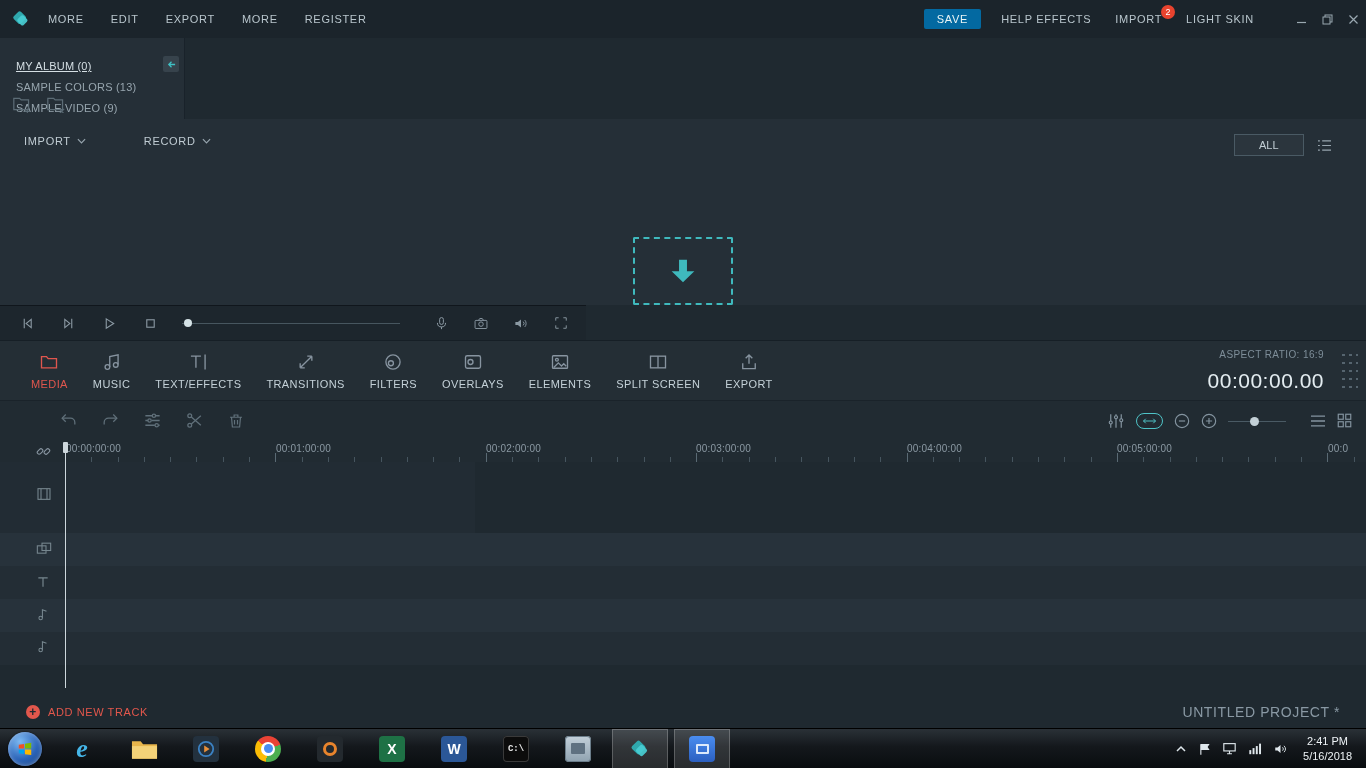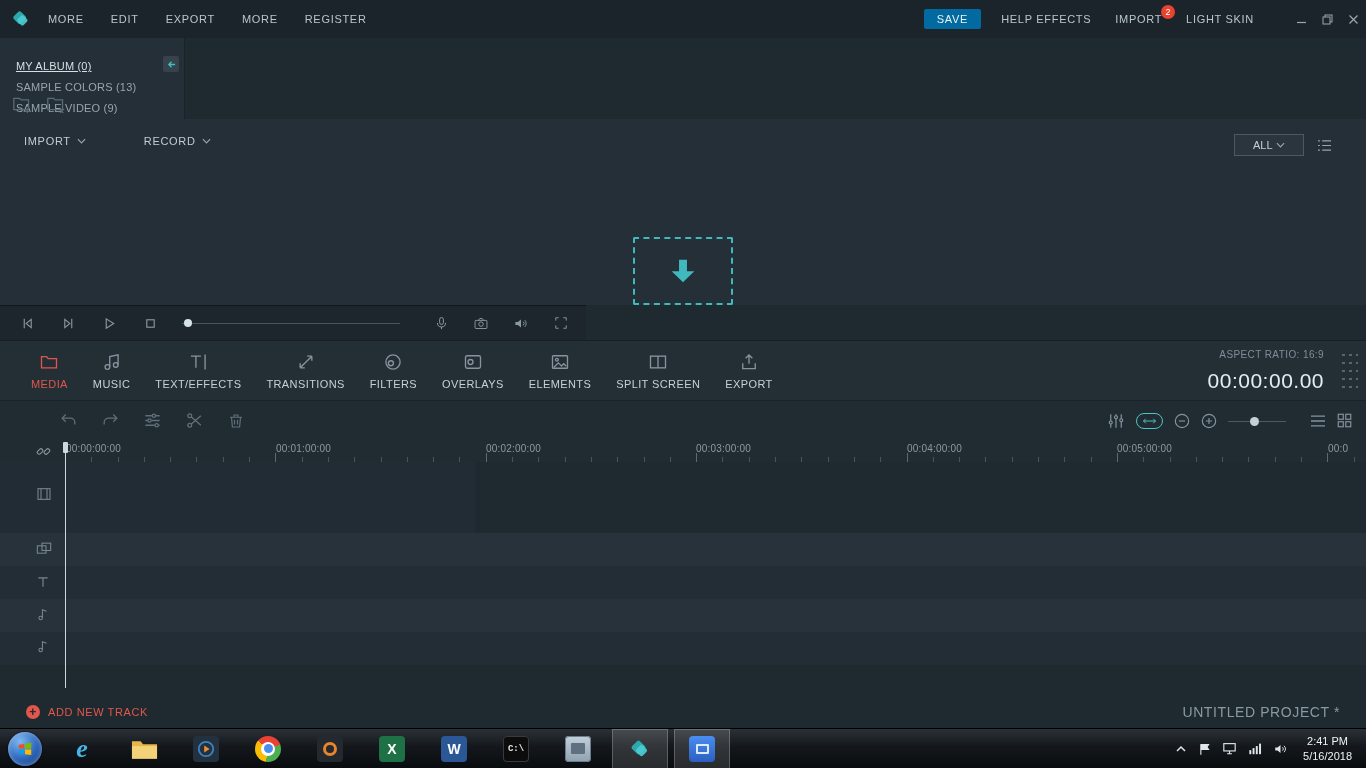--- a/index.html
+++ b/index.html
@@ -34,21 +34,21 @@
   .collapse-btn { position:absolute; top:18px; right:5px; width:16px; height:16px; background:#37434c;
                   border-radius:2px; color:#3fc0c4; display:flex; align-items:center; justify-content:center; }
   .lib-bottom { position:absolute; bottom:6px; left:12px; display:flex; gap:14px; color:#5c6c76; }
 
   .browser { flex:1; background:#252f37; position:relative; }
   .browser-top { position:absolute; top:16px; left:24px; display:flex; align-items:center; gap:58px; }
   .drop-menu { display:flex; align-items:center; gap:6px; color:#c0ccd3; font-size:11px; letter-spacing:.7px; }
   .browser-top-right { position:absolute; top:15px; right:34px; display:flex; align-items:center; }
   .filter-select { width:70px; height:22px; border:1px solid #4a5a64; background:#2b353d; color:#c2ced5;
                    font-size:11px; display:flex; align-items:center; justify-content:space-between;
-                   padding:0 18px; margin-right:13px; }
+                   padding:0 24px; margin-right:13px; }
   .view-toggle { color:#97a5ae; }
   .dropzone { position:absolute; top:118px; left:50%; transform:translateX(-50%); width:100px; height:68px;
               border:2px dashed #3fb9bd; border-radius:2px; display:flex; align-items:center; justify-content:center; }
   .drop-text { position:absolute; top:202px; left:0; right:0; text-align:center; color:#4db3c5; font-size:13px; }
 
   .preview { width:586px; background:#0b0e11; display:flex; flex-direction:column; }
   .video-wrap { flex:1; position:relative; }
   .video { position:absolute; left:55px; top:0; width:475px; height:100%; background:#050708; }
   .pb-controls { height:35px; background:#1d262d; border-top:1px solid #10161c; display:flex;
                  align-items:center; padding:0 12px 0 14px; color:#8b99a3; }

